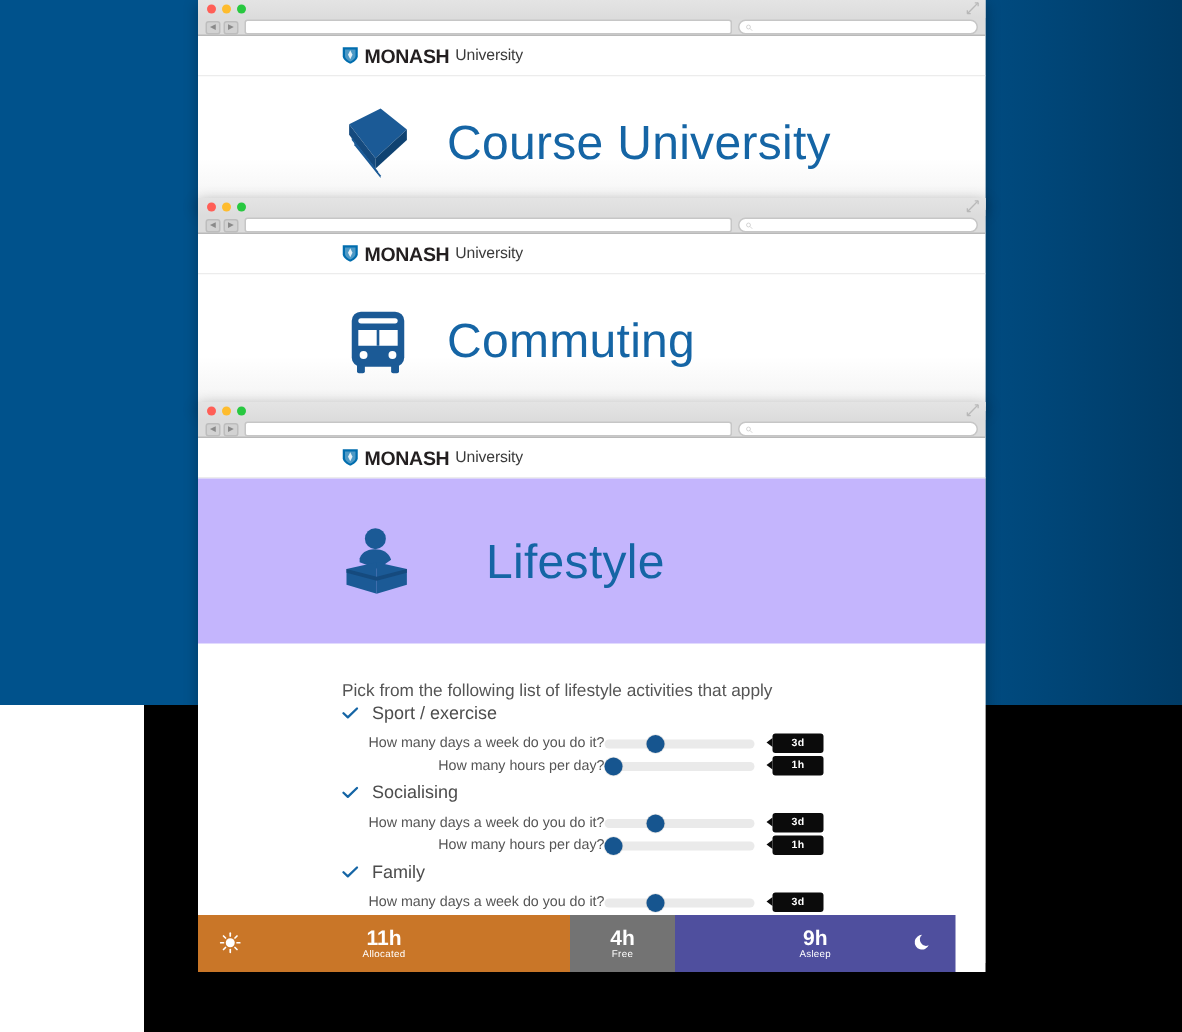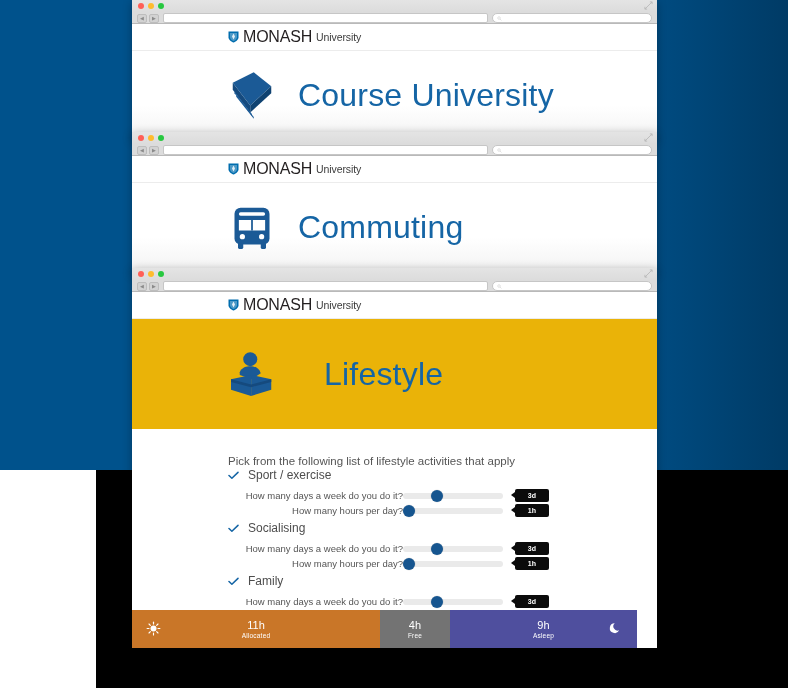--- a/index.html
+++ b/index.html
@@ -110,38 +110,38 @@
   .brandbar {
     height: 27px;
     background: #ffffff;
     border-bottom: 1px solid #ececec;
     display: flex; align-items: center;
     padding-left: 96px;
   }
   .monash-logo { display: flex; align-items: center; gap: 4px; }
   .shield { width: 11px; height: 12px; display:block; }
   .monash-word {
-    font-size: 16px; letter-spacing: -0.2px;
-    color: #231f20; font-weight: normal;
+    font-size: 13px; letter-spacing: -0.2px;
+    color: #231f20; font-weight: bold;
   }
   .monash-sub {
     font-size: 10.5px; color: #3b3b3b; font-weight: normal;
     letter-spacing: -0.1px;
   }
 
   
   .hero {
     position: relative;
     height: 88px;
     background: linear-gradient(180deg,#ffffff 0%, #ffffff 62%, #f3f3f3 100%);
     display: flex; align-items: center;
     padding-left: 92px;
     gap: 18px;
   }
-  .hero.tall { height: 110px; background: #eab308; gap: 44px; }
+  .hero.tall { height: 110px; background: #c4b5fd; gap: 44px; }
   .hero-icon { width: 56px; height: 56px; flex: 0 0 56px; }
   .hero-title {
     font-size: 32px;
     color: #1565a5;
     font-weight: normal;
     letter-spacing: 0.2px;
     font-family: "Liberation Sans", sans-serif;
   }
 
   
@@ -215,21 +215,21 @@
     left: 0; bottom: 0;
     width: 525px; height: 38px;
     display: flex;
   }
   .seg {
     display: flex; align-items: center; justify-content: center;
     position: relative; height: 38px;
     color: #ffffff;
   }
   .seg-stack { text-align: center; line-height: 1.15; }
-  .seg-value { font-size: 11px; font-weight: normal; }
+  .seg-value { font-size: 14px; font-weight: bold; }
   .seg-caption { font-size: 6.5px; letter-spacing: .2px; }
   .seg-glyph { position: absolute; }
   .seg-glyph.left  { left: 14px; top: 11px; }
   .seg-glyph.right { right: 14px; top: 11px; }
 </style>
 </head>
 <body>
 
 <div id="backdrop">
   <div id="bg-blue">

